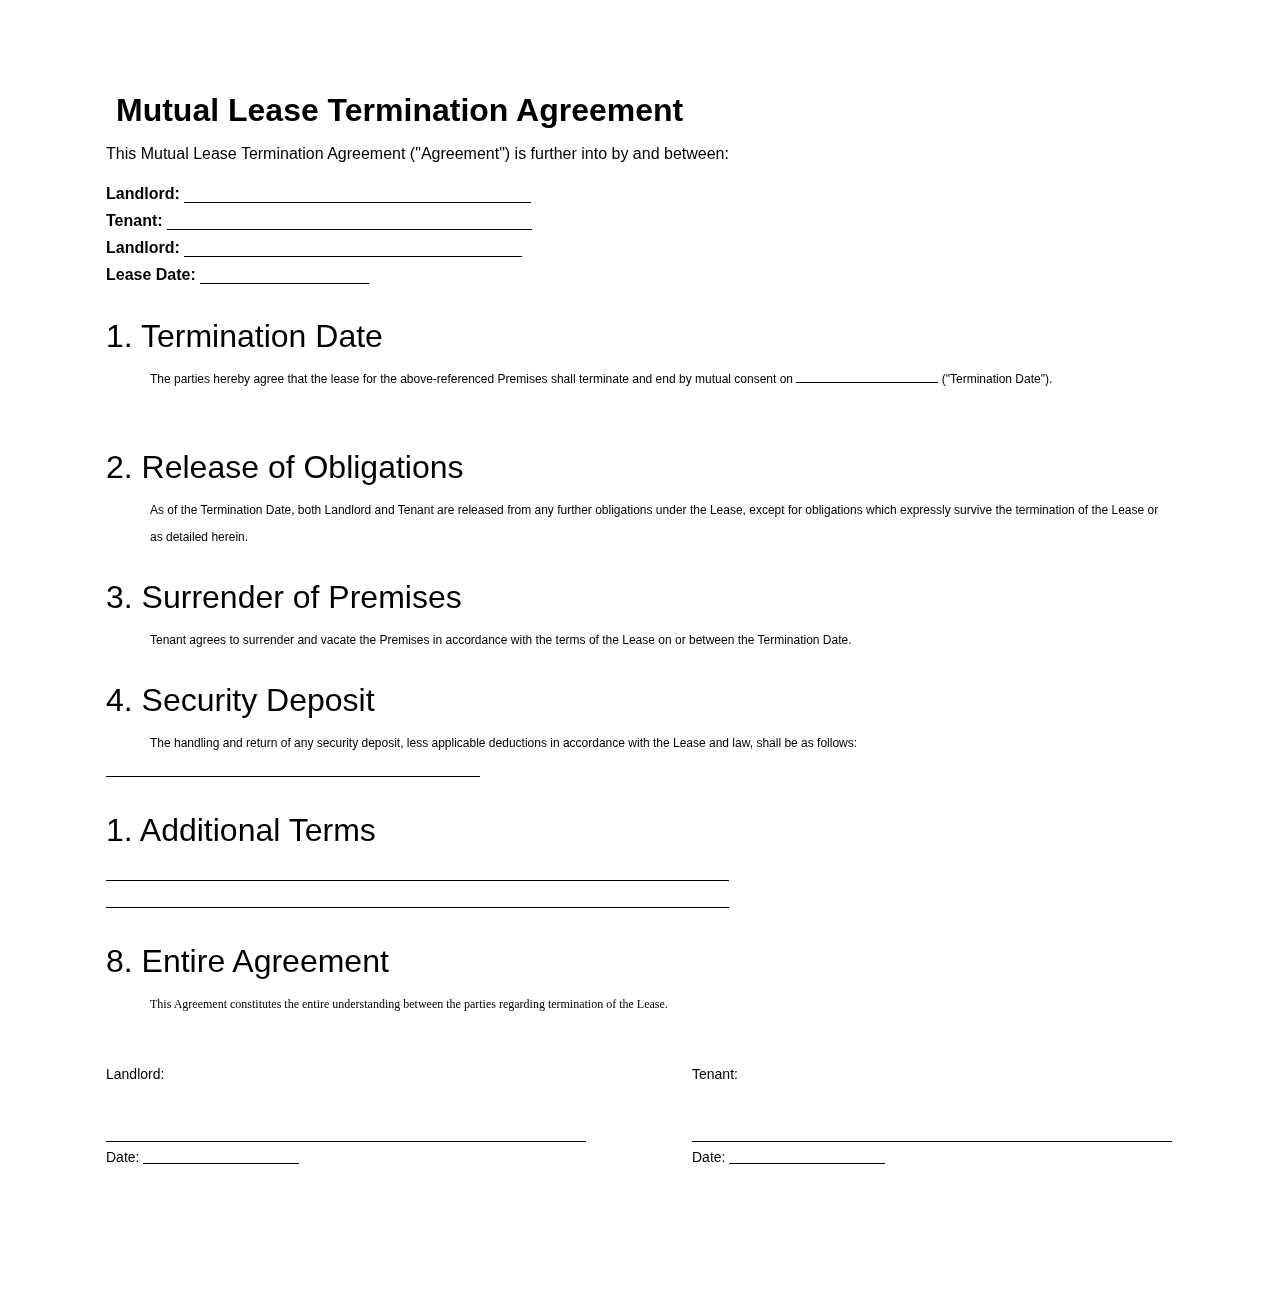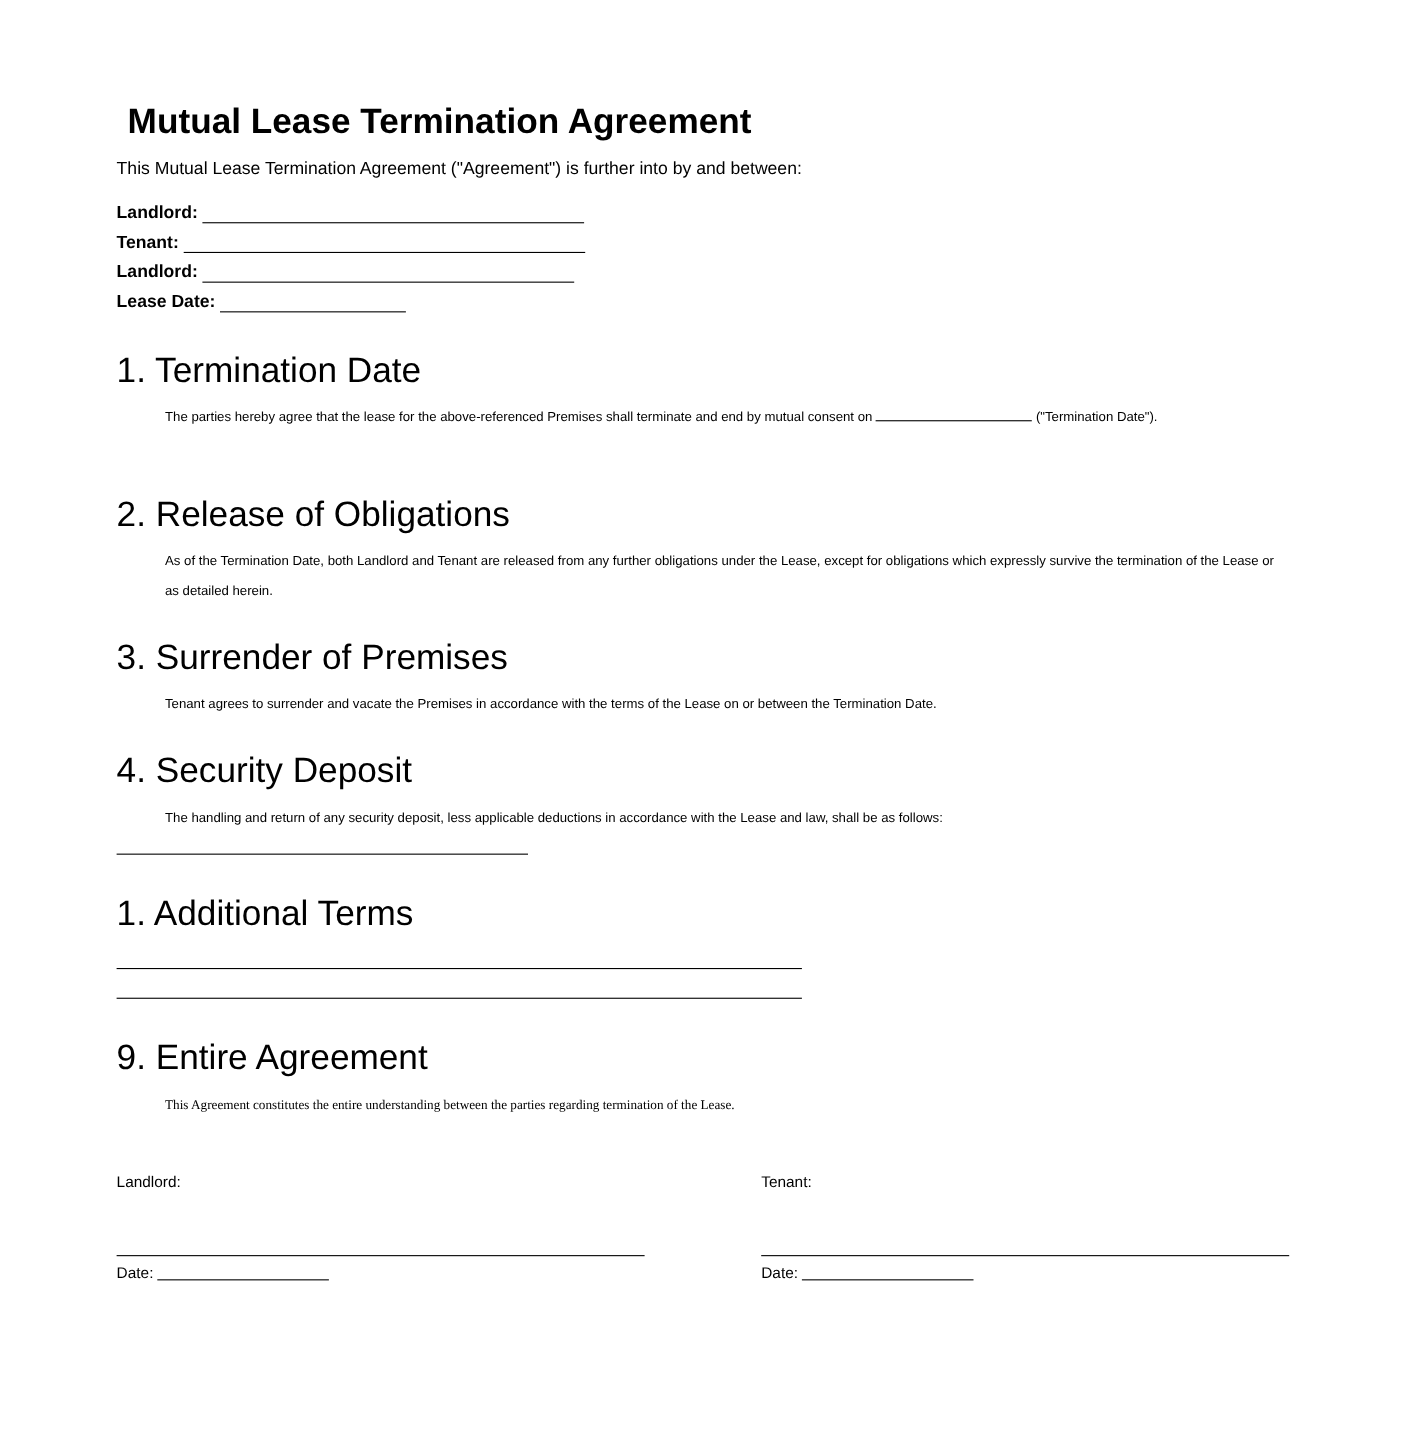--- a/index.html
+++ b/index.html
@@ -51,21 +51,21 @@
   <div class="para" style="top:627px;">Tenant agrees to surrender and vacate the Premises in accordance with the terms of the Lease on or between the Termination Date.</div>
 
   <h2 class="h2" style="top:682px;">4. Security Deposit</h2>
   <div class="para" style="top:730px;">The handling and return of any security deposit, less applicable deductions in accordance with the Lease and law, shall be as follows:</div>
   <div class="line" style="top:776px; width:374px;"></div>
 
   <h2 class="h2" style="top:812px;">1. Additional Terms</h2>
   <div class="line" style="top:880px; width:623px;"></div>
   <div class="line" style="top:907px; width:623px;"></div>
 
-  <h2 class="h2" style="top:943px;">9. Entire Agreement</h2>
+  <h2 class="h2" style="top:943px;">8. Entire Agreement</h2>
   <div class="para" style="top:991px;font-family:Liberation Serif, serif;">This Agreement constitutes the entire understanding between the parties regarding termination of the Lease.</div>
 
   <div class="sig-label" style="top:1066px; left:0;">Landlord:</div>
   <div class="sig-line" style="top:1141px; left:0; width:480px;"></div>
   <div class="sig-label" style="top:1149px; left:0;">
     <span>Date:</span><span class="date-blank"></span>
   </div>
 
   <div class="sig-label" style="top:1066px; left:586px;">Tenant:</div>
   <div class="sig-line" style="top:1141px; left:586px; width:480px;"></div>

